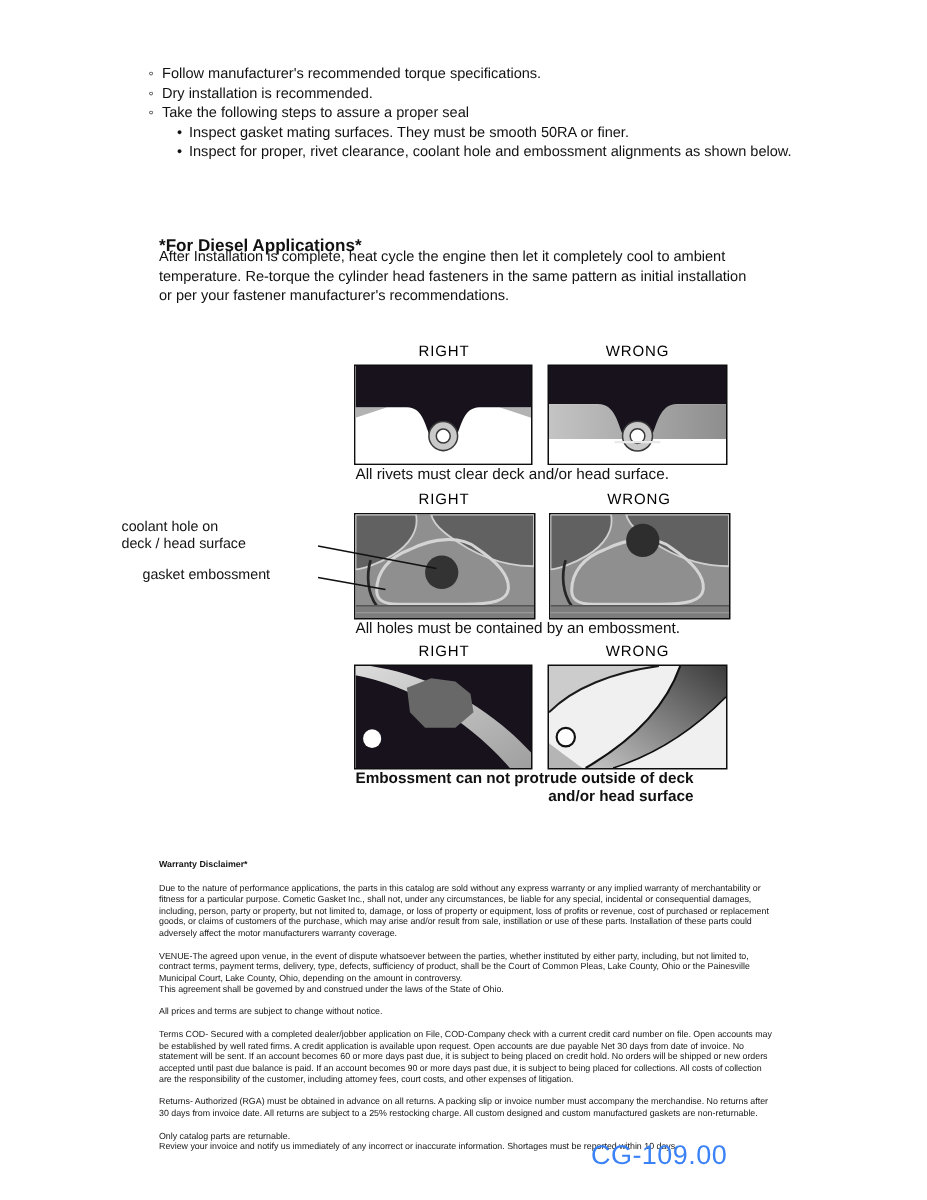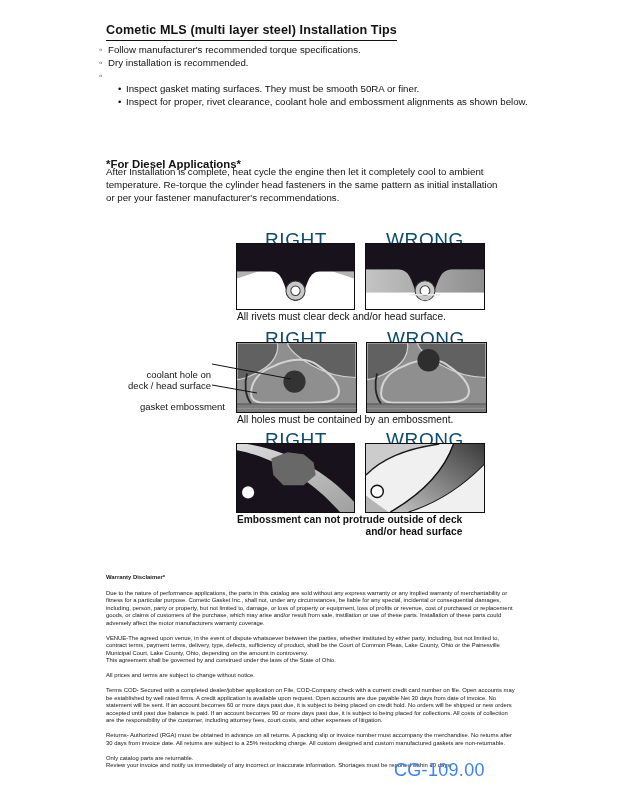--- a/index.html
+++ b/index.html
@@ -19,55 +19,55 @@
   .tip-row.sub { padding-left:19px; }
   .marker { width:9px; flex:0 0 9px; }
   .tip-row.sub .marker { width:8px; flex-basis:8px; }
 
   .diesel-heading { position:absolute; left:106px; top:117px; font-size:11.4px; font-weight:bold;margin-top:41px; }
   .body-para { position:absolute; left:106px; width:450px; font-size:9.7px; line-height:12.9px; white-space:pre-line; }
   #para1 { top:136px; }
   #para2 { top:166px; }
   #retorque-note { top:208px; }
 
-  .dlabel { position:absolute; width:120px; text-align:center; font-size:19px; letter-spacing:0.6px; color:#0c4a6e; }
+  .dlabel { position:absolute; width:120px; text-align:center; font-size:10px; letter-spacing:0.6px; color:#000000; }
   .dbox { position:absolute; box-sizing:border-box; border:1.7px solid #0e0e0e; background:#fff; }
   .dbox svg { display:block; width:100%; height:100%; }
   .caption { position:absolute; left:237px; font-size:10.2px; line-height:12.3px; white-space:pre-line;text-align:right; }
 
-  .annotation { position:absolute; width:130px; text-align:right; font-size:9.5px; line-height:10.8px; white-space:pre-line;margin-top:23px; }
+  .annotation { position:absolute; width:130px; text-align:left; font-size:9.5px; line-height:10.8px; white-space:pre-line; }
   #ann-coolant { left:81px; top:347px; }
   #ann-embossment { left:95px; top:379px; }
   #leader-lines { position:absolute; left:0; top:0; pointer-events:none; }
 
   .warranty { position:absolute; left:106px; top:574px; width:414px; font-size:5.9px; line-height:7.5px; color:#161616; }
   .warranty .w-heading { font-weight:bold; margin:0 0 8px 0; }
   .fp { margin:0 0 7.5px 0; white-space:pre-line; }
   .fp.tight { margin-bottom:0; }
 
   .footer-code { position:absolute; left:394px; top:760px; font-size:18px; color:#3b82f6; letter-spacing:0.3px; }
 </style>
 </head>
 <body>
 
 <div class="page">
 
-  <div class="title">Cometic MLS (multi layer steel) Installation Tips</div>
 
   <div class="tips">
     <div class="tip-row">
       <span class="marker">◦</span>
       <span>Follow manufacturer's recommended torque specifications.</span>
     </div>
     <div class="tip-row">
       <span class="marker">◦</span>
       <span>Dry installation is recommended.</span>
     </div>
     <div class="tip-row">
       <span class="marker">◦</span>
+      <span>Take the following steps to assure a proper seal</span>
     </div>
     <div class="tip-row sub">
       <span class="marker">•</span>
       <span>Inspect gasket mating surfaces.  They must be smooth 50RA or finer.</span>
     </div>
     <div class="tip-row sub">
       <span class="marker">•</span>
       <span>Inspect for proper, rivet clearance, coolant hole and embossment alignments as shown below.</span>
     </div>
   </div>

